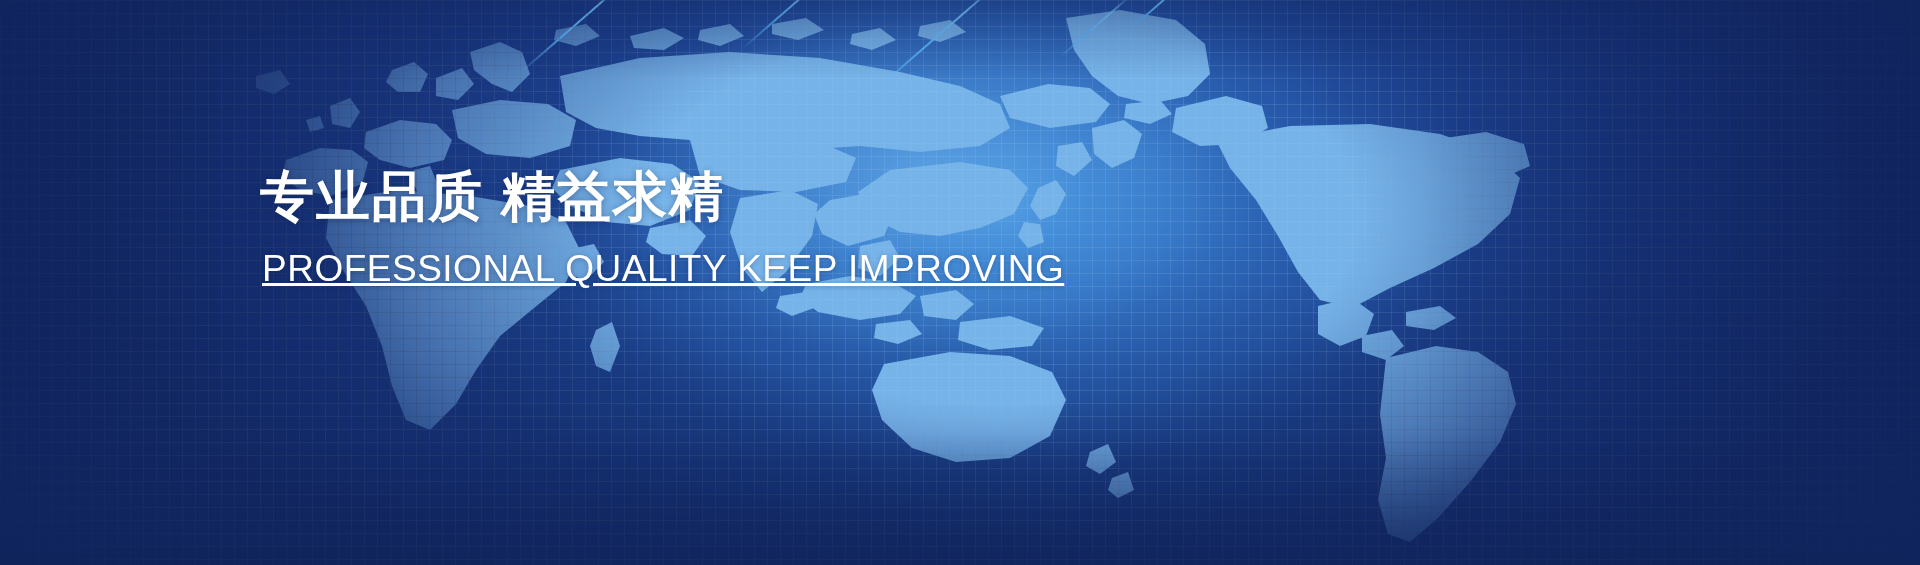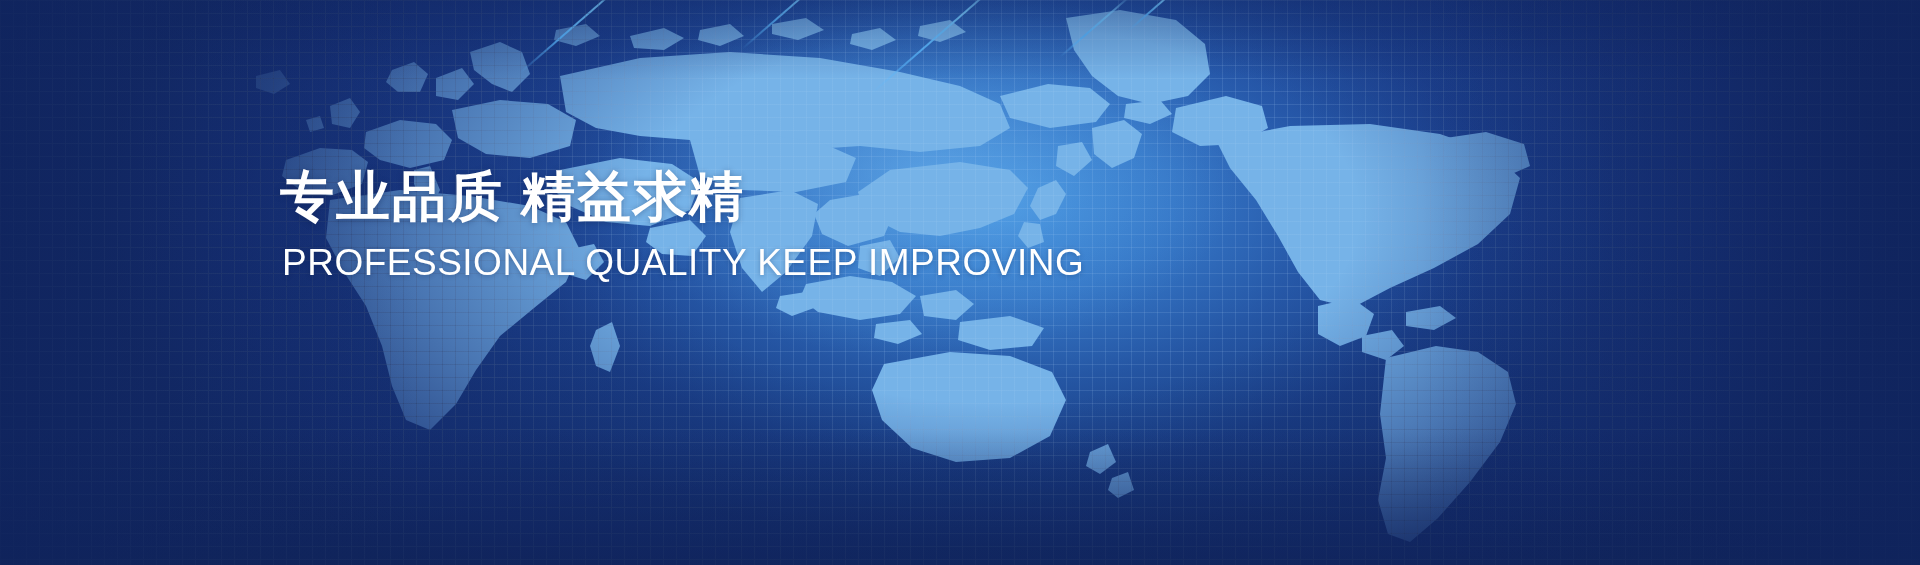--- a/index.html
+++ b/index.html
@@ -115,43 +115,44 @@
     background:
       linear-gradient(90deg, rgba(15,35,92,0.72) 0%, rgba(15,35,92,0.18) 11%, rgba(15,35,92,0) 22%,
                              rgba(15,35,92,0) 74%, rgba(15,35,92,0.30) 88%, rgba(15,35,92,0.78) 100%),
       linear-gradient(180deg, rgba(15,35,92,0.34) 0%, rgba(15,35,92,0) 14%,
                               rgba(15,35,92,0) 76%, rgba(14,32,84,0.55) 100%);
   }
 
   
   .copy {
     position: absolute;
-    left: 280px;
+    left: 260px;
     top: 168px;
     z-index: 40;
   }
   .headline {
     margin: 0;
     font-size: 54px;
     line-height: 1.04;
     font-weight: 700;
     color: #ffffff;
     letter-spacing: 2px;
     white-space: nowrap;
     text-shadow: 0 1px 6px rgba(8,26,70,0.35);
   }
   .subhead {
-    margin: 20px 0 0 2px;
+    margin: 26px 0 0 2px;
     font-size: 37px;
     line-height: 1.05;
     font-weight: 300;
     color: #ffffff;
     letter-spacing: 0.5px;
     white-space: nowrap;
     text-shadow: 0 1px 5px rgba(8,26,70,0.30);
+    text-decoration: underline;
   }
 </style>
 </head>
 <body>
 
 <div class="banner">
 
   <div class="layer-base"></div>
   <div class="layer-glow"></div>
   <div class="layer-glow2"></div>

